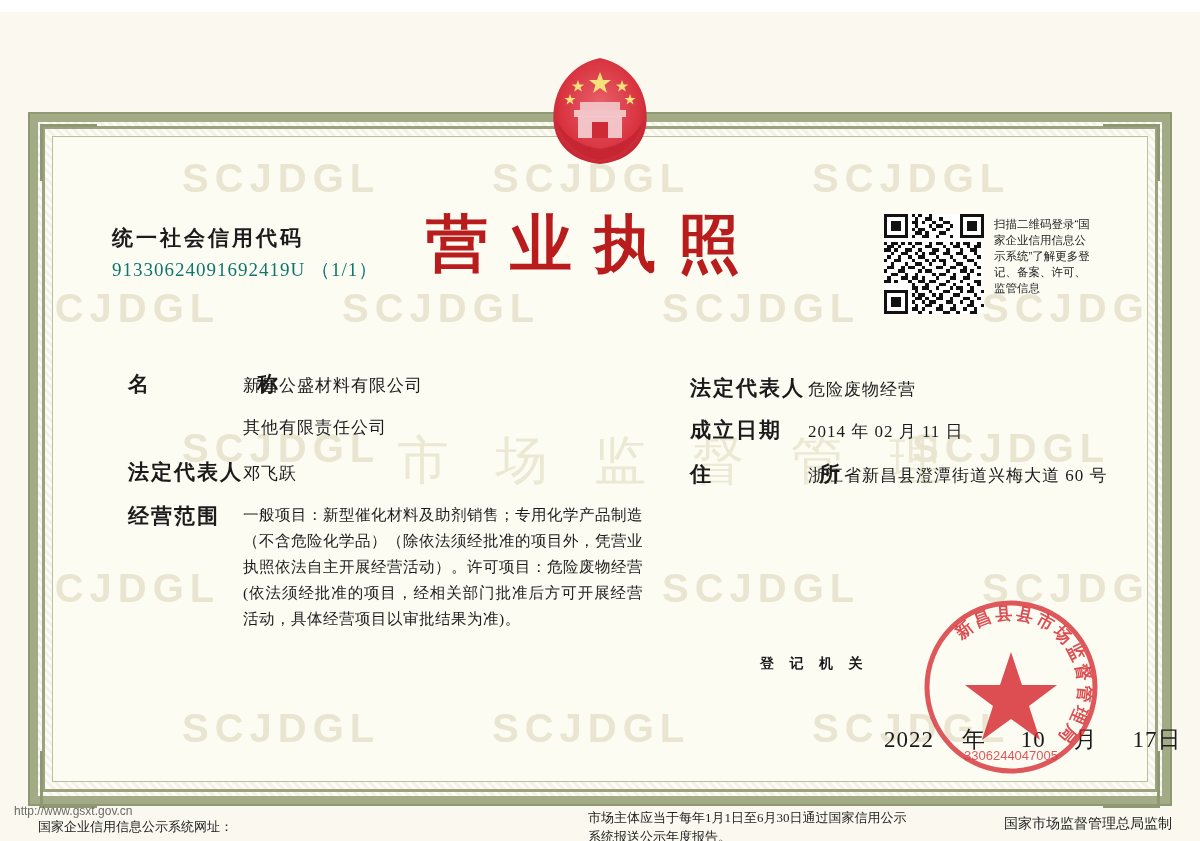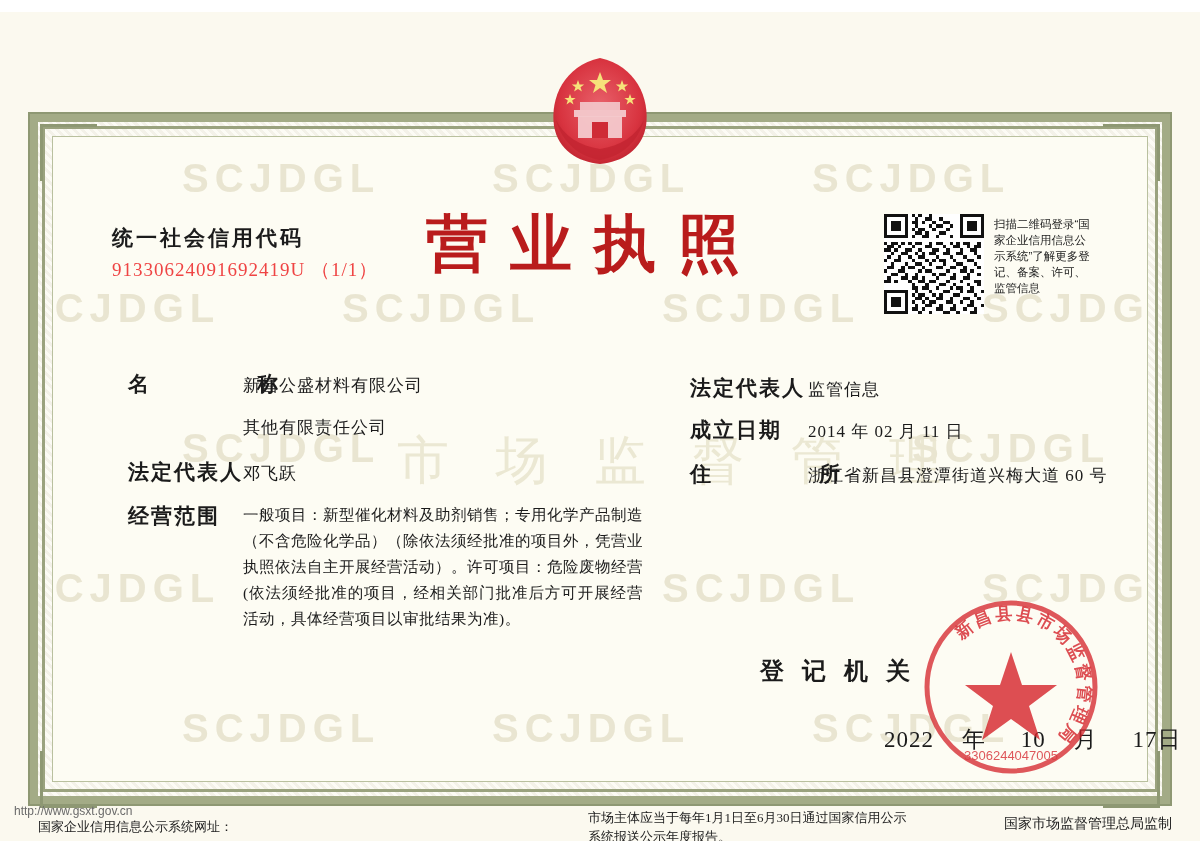--- a/index.html
+++ b/index.html
@@ -116,21 +116,21 @@
     font-size: 21px;
     letter-spacing: 3px;
     color: #1c1c1c;
     font-weight: bold;
   }
   .code-value {
     position: absolute;
     left: 112px; top: 245px;
     font-size: 19px;
     letter-spacing: 1px;
-    color: #ef4444;
+    color: #0f766e;
     font-family: "Liberation Serif", serif;
   }
 
   .title {
     position: absolute;
     left: 0; top: 190px;
     width: 1166px;
     text-align: center;
     font-size: 62px;
     font-weight: bold;
@@ -207,21 +207,21 @@
   .lbl-date    { left: 690px; top: 404px; letter-spacing: 2px; }
   .lbl-addr    { left: 690px; top: 448px; letter-spacing: 22px; }
 
   .val-capital { left: 808px; top: 366px; }
   .val-date    { left: 808px; top: 408px; }
   .val-addr    { left: 808px; top: 452px; }
 
   .lbl-registrar {
     position: absolute;
     left: 760px; top: 643px;
-    font-size: 24px;
+    font-size: 14px;
     font-weight: bold;
     letter-spacing: 6px;
     color: #1b1b1b;
   }
 
   .date-line {
     position: absolute;
     left: 884px; top: 712px;
     font-size: 23px;
     color: #1b1b1b;
@@ -538,21 +538,21 @@
 
     <div class="f-value val-type">其他有限责任公司</div>
 
     <div class="f-label lbl-legal">法定代表人</div>
     <div class="f-value val-legal">邓飞跃</div>
 
     <div class="f-label lbl-scope">经营范围</div>
     <div class="val-scope">一般项目：新型催化材料及助剂销售；专用化学产品制造（不含危险化学品）（除依法须经批准的项目外，凭营业执照依法自主开展经营活动）。许可项目：危险废物经营(依法须经批准的项目，经相关部门批准后方可开展经营活动，具体经营项目以审批结果为准)。</div>
 
     <div class="f-label lbl-capital">法定代表人</div>
-    <div class="f-value val-capital">监管信息</div>
+    <div class="f-value val-capital">危险废物经营</div>
 
     <div class="f-label lbl-date">成立日期</div>
     <div class="f-value val-date">2014 年 02 月 11 日</div>
 
     <div class="f-label lbl-addr">住　　所</div>
     <div class="f-value val-addr">浙江省新昌县澄潭街道兴梅大道 60 号</div>
 
     <div class="lbl-registrar">登 记 机 关</div>
 
     <div class="date-line">

